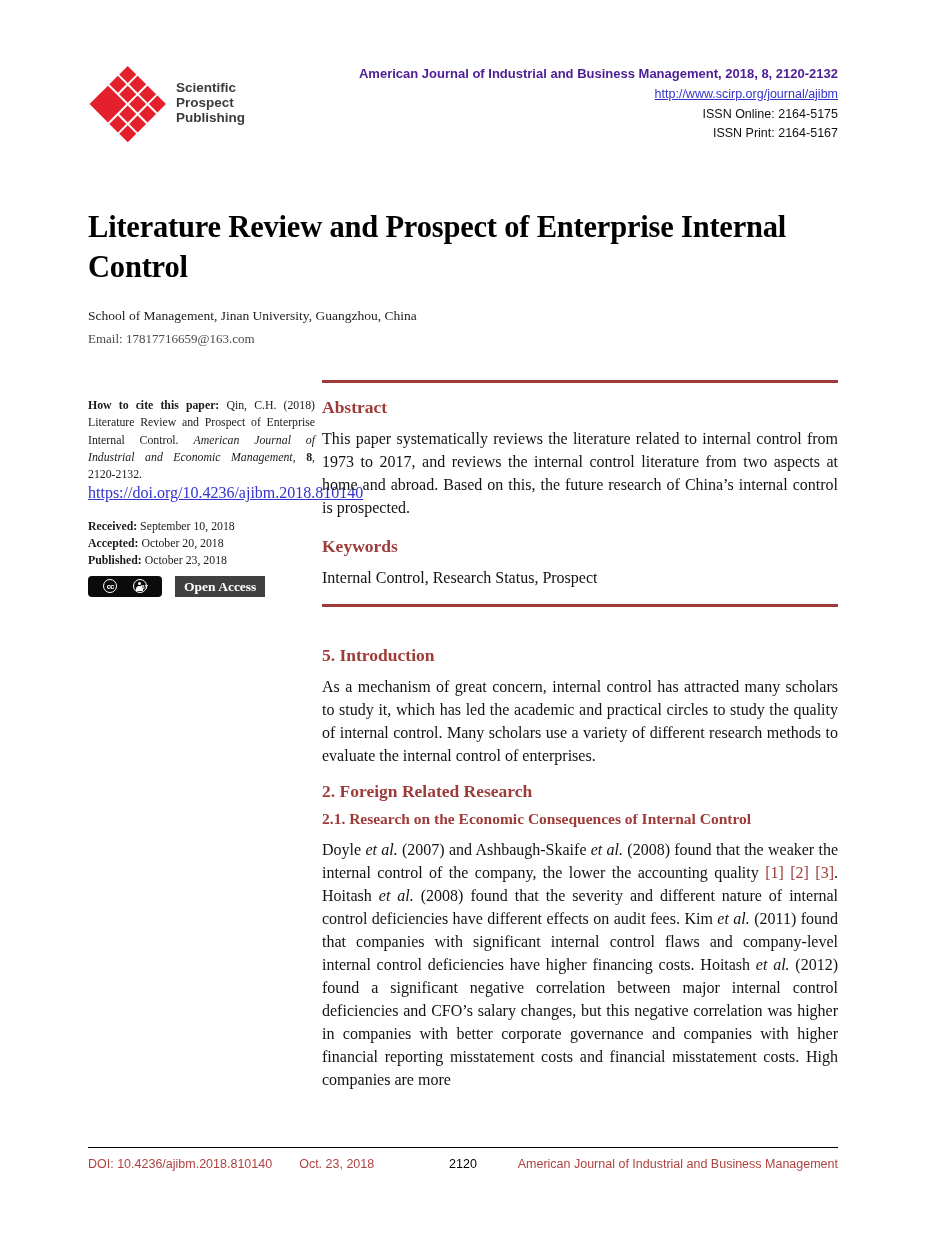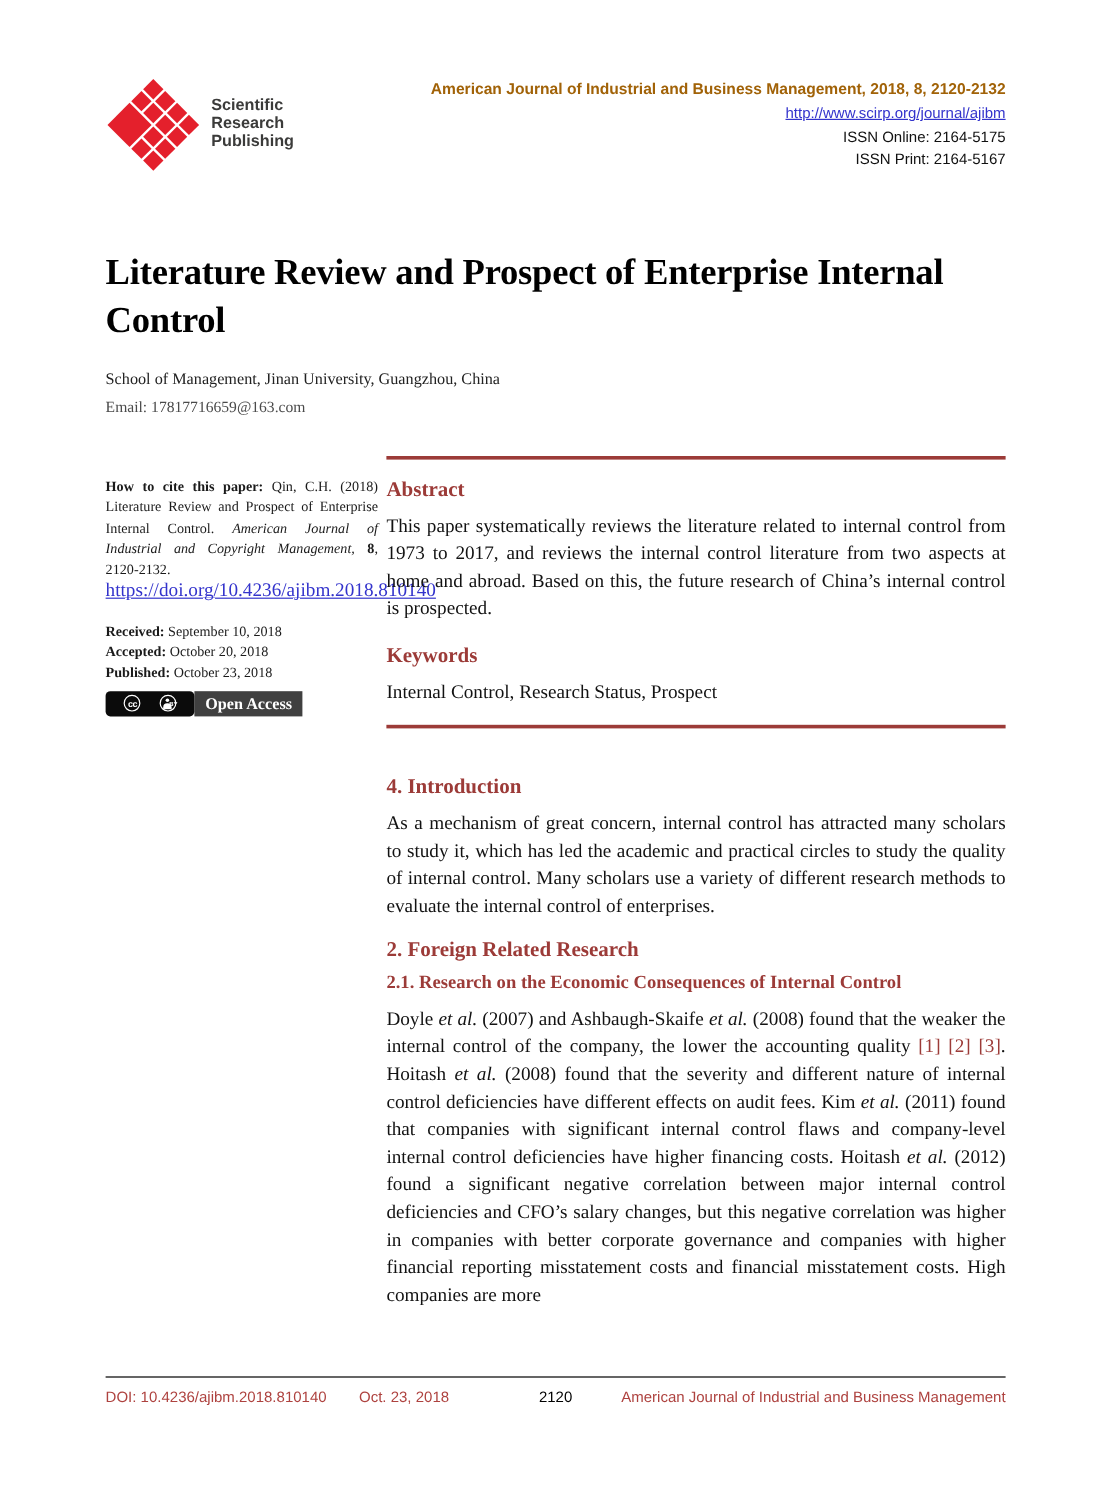--- a/index.html
+++ b/index.html
@@ -16,21 +16,21 @@
   .dwrap { width:80px; height:80px; display:flex; align-items:center; justify-content:center; }
   .dgrid {
     display:grid; grid-template-rows:repeat(4,11.5px); grid-template-columns:repeat(4,11.5px);
     gap:2.5px; transform:rotate(45deg);
   }
   .dgrid .cell { background:var(--logo-red); }
   .dgrid .big { grid-row:3/5; grid-column:1/3; }
   .brand { font-family:"Liberation Sans", sans-serif; font-weight:bold; font-size:13.5px;
            line-height:15px; color:#3b3b3a; margin:16px 0 0 8px; }
   .hright { text-align:right; font-family:"Liberation Sans", sans-serif; padding-top:2px; }
-  .j-line { font-weight:bold; font-size:13px; color:#a16207; margin-bottom:6px; }
+  .j-line { font-weight:bold; font-size:13px; color:#4c1d95; margin-bottom:6px; }
   .j-url  { font-size:12.5px; margin-bottom:6px; }
   .issn   { font-size:12.5px; color:#111; margin-bottom:5px; }
   a.lnk, .lnk { color:var(--link); text-decoration:underline; cursor:pointer; }
 
   
   .title { margin-top:62px; font-size:30.5px; line-height:40px; font-weight:bold;
            color:#000; letter-spacing:-0.2px; max-width:750px; }
   .author { margin-top:46px; font-size:15.5px; font-weight:bold; color:#000; }
   .affil  { margin-top:21px; font-size:13.5px; color:#222; }
   .email  { margin-top:7px;  font-size:13px;   color:#4a4a4a; }
@@ -39,21 +39,21 @@
   .cols { margin-top:33px; display:flex; align-items:flex-start; }
   .sidebar { flex:none; width:227px; font-size:11.8px; line-height:17.3px; color:#1a1a1a; padding-top:17px; }
   .cite { text-align:justify; }
   .cite b { font-weight:bold; }
   .cite i { font-style:italic; }
   .link-line { font-size:16px; white-space:nowrap; display:block; margin-top:1px; }
   .dates { margin-top:16px; }
   .dates b { font-weight:bold; }
   .copyright { margin-top:16px; }
   .cc-link-line { font-size:10.7px; letter-spacing:-0.1px; white-space:nowrap; display:block; }
-  .badges { margin-top:6px; display:flex; align-items:center; }
+  .badges { margin-top:6px; display:flex; align-items:center; gap:13px; }
   .badge-cc { position:relative; width:74px; height:21px; background:#0b0b0b; border-radius:4px;
               display:flex; align-items:center; justify-content:space-evenly; }
   .ccirc { width:14px; height:14px; border:1.5px solid #fff; border-radius:50%;
            display:flex; align-items:center; justify-content:center; }
   .ccirc span { color:#fff; font-family:"Liberation Sans", sans-serif; font-weight:bold; font-size:7.5px; letter-spacing:-0.5px; }
   .person { position:relative; width:8px; height:9px; }
   .person .head { position:absolute; top:0; left:2.4px; width:3.2px; height:3.2px; background:#fff; border-radius:50%; }
   .person .bod  { position:absolute; bottom:0; left:0.6px; width:6.8px; height:4.6px; background:#fff;
                   border-radius:3.4px 3.4px 0 0; }
   .by-label { position:absolute; bottom:0px; right:14px; color:#fff; font-family:"Liberation Sans", sans-serif;
@@ -102,41 +102,41 @@
             <div class="cell"></div>
             <div class="cell big"></div>
             <div class="cell"></div>
             <div class="cell"></div>
             <div class="cell"></div>
             <div class="cell"></div>
           </div>
         </div>
         <div class="brand">
           <div>Scientific</div>
-          <div>Research</div>
+          <div>Prospect</div>
           <div>Publishing</div>
         </div>
       </div>
       <div class="hright">
         <div class="j-line">American Journal of Industrial and Business Management, 2018, 8, 2120-2132</div>
         <div class="j-url"><a class="lnk">http://www.scirp.org/journal/ajibm</a></div>
         <div class="issn">ISSN Online: 2164-5175</div>
         <div class="issn">ISSN Print: 2164-5167</div>
       </div>
     </div>
 
     <div class="title">Literature Review and Prospect of Enterprise Internal Control</div>
     <div class="affil">School of Management, Jinan University, Guangzhou, China</div>
     <div class="email">Email: 17817716659@163.com</div>
 
     <div class="cols">
 
       <div class="sidebar">
         <div class="cite">
-          <b>How to cite this paper: </b><span>Qin, C.H. (2018) Literature Review and Prospect of Enterprise Internal Control. </span><i>American Journal of Industrial and Copyright Management, </i><b>8</b><span>, 2120-2132.</span>
+          <b>How to cite this paper: </b><span>Qin, C.H. (2018) Literature Review and Prospect of Enterprise Internal Control. </span><i>American Journal of Industrial and Economic Management, </i><b>8</b><span>, 2120-2132.</span>
         </div>
         <a class="lnk link-line">https://doi.org/10.4236/ajibm.2018.810140</a>
 
         <div class="dates">
           <div><b>Received: </b><span>September 10, 2018</span></div>
           <div><b>Accepted: </b><span>October 20, 2018</span></div>
           <div><b>Published: </b><span>October 23, 2018</span></div>
         </div>
 
 
@@ -158,21 +158,21 @@
       </div>
 
       <div class="main">
         <div class="rule"></div>
         <div class="sec mt-abs-h">Abstract</div>
         <div class="para">This paper systematically reviews the literature related to internal control from 1973 to 2017, and reviews the internal control literature from two aspects at home and abroad. Based on this, the future research of China’s internal control is prospected.</div>
         <div class="sec mt-kw-h">Keywords</div>
         <div class="para">Internal Control, Research Status, Prospect</div>
         <div class="rule rule-bot"></div>
 
-        <div class="sec mt-intro">4. Introduction</div>
+        <div class="sec mt-intro">5. Introduction</div>
         <div class="para">As a mechanism of great concern, internal control has attracted many scholars to study it, which has led the academic and practical circles to study the quality of internal control. Many scholars use a variety of different research methods to evaluate the internal control of enterprises.</div>
 
         <div class="sec mt-s2">2. Foreign Related Research</div>
         <div class="subsec mt-s21">2.1. Research on the Economic Consequences of Internal Control</div>
         <div class="para"><span>Doyle </span><span style="font-style: italic;">et al.</span><span> (2007) and Ashbaugh-Skaife </span><span style="font-style: italic;">et al.</span><span> (2008) found that the weaker the internal control of the company, the lower the accounting quality </span><span class="ref">[1]</span><span> </span><span class="ref">[2]</span><span> </span><span class="ref">[3]</span><span>. Hoitash </span><span style="font-style: italic;">et al.</span><span> (2008) found that the severity and different nature of internal control deficiencies have different effects on audit fees. Kim </span><span style="font-style: italic;">et al.</span><span> (2011) found that companies with significant internal control flaws and company-level internal control deficiencies have higher financing costs. Hoitash </span><span style="font-style: italic;">et al.</span><span> (2012) found a significant negative correlation between major internal control deficiencies and CFO’s salary changes, but this negative correlation was higher in companies with better corporate governance and companies with higher financial reporting misstatement costs and financial misstatement costs. High companies are more</span></div>
       </div>
     </div>
   </div>
 
   <div class="footer">

